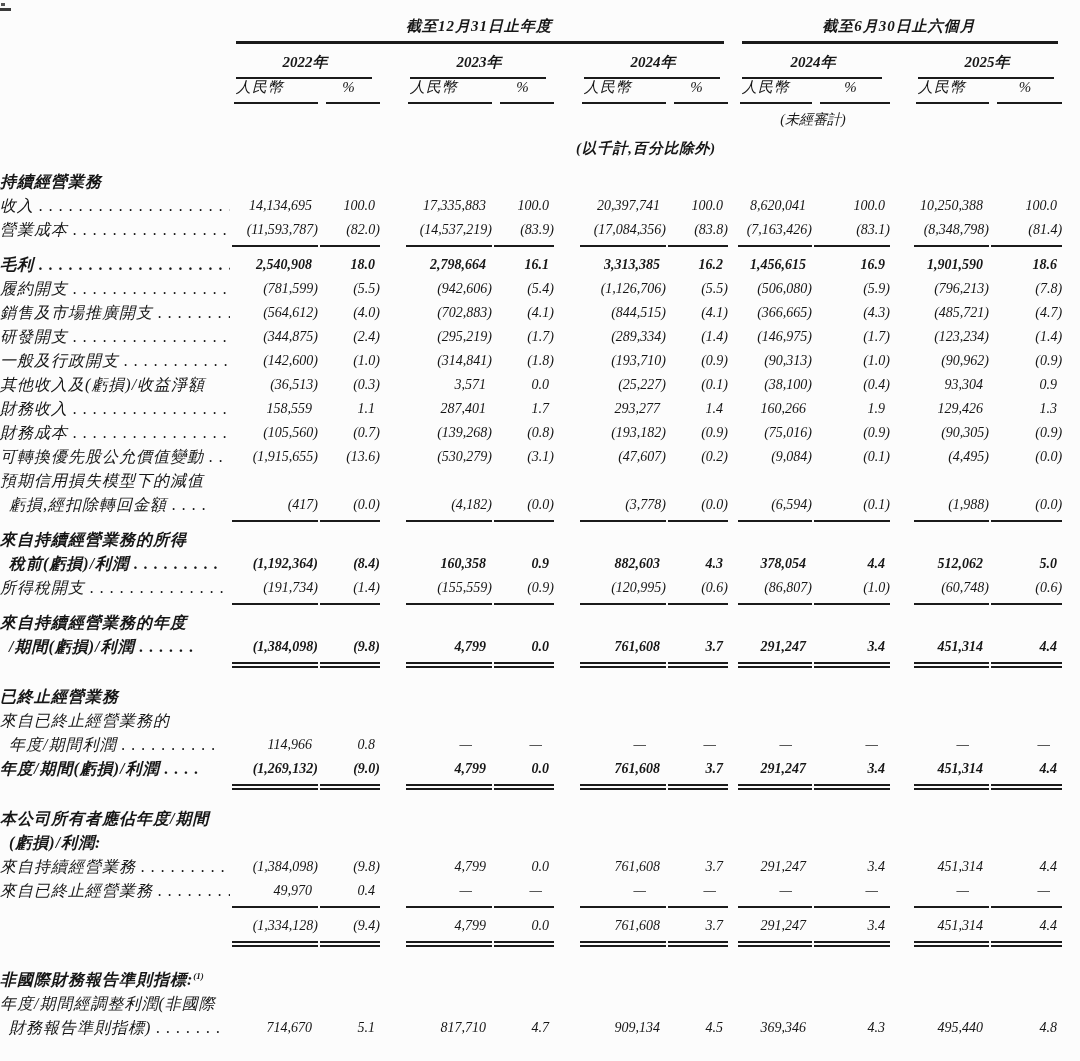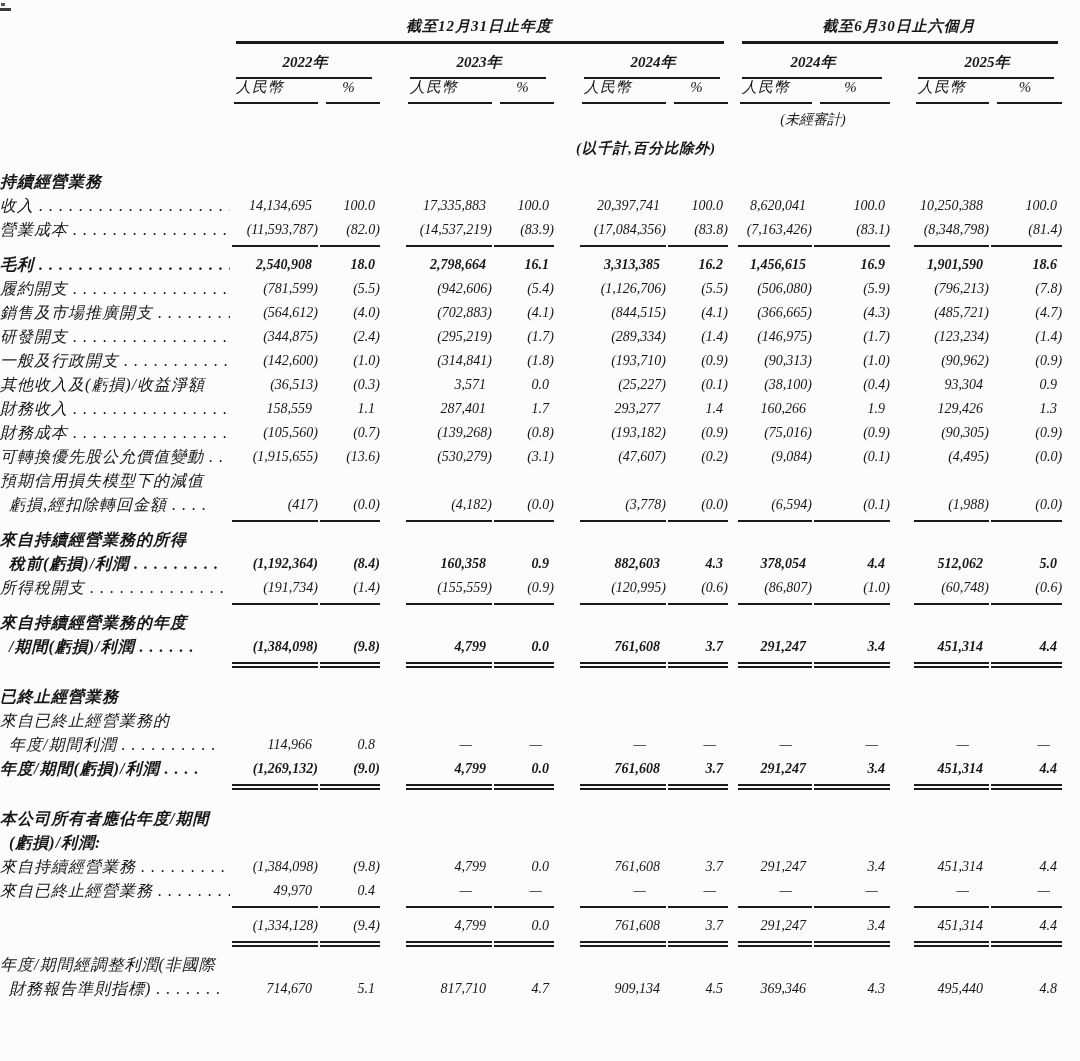--- a/index.html
+++ b/index.html
@@ -796,20 +796,25 @@
             <div class="dr"></div>
           </td>
           <td></td>
           <td>
             <div class="dr"></div>
           </td>
           <td>
             <div class="dr"></div>
           </td>
         </tr>
+        <tr class="section-row">
+          <td class="section-cell" colspan="15">
+            <div>非國際財務報告準則指標:<sup>(1)</sup></div>
+          </td>
+        </tr>
         <tr class="data-row">
           <td class="label-cell" colspan="15">年度/期間經調整利潤(非國際</td>
         </tr>
         <tr class="data-row">
           <td class="label-cell ind1">財務報告準則指標) . . . . . . .</td>
           <td class="num">714,670</td>
           <td class="pct">5.1</td>
           <td></td>
           <td class="num">817,710</td>
           <td class="pct">4.7</td>

